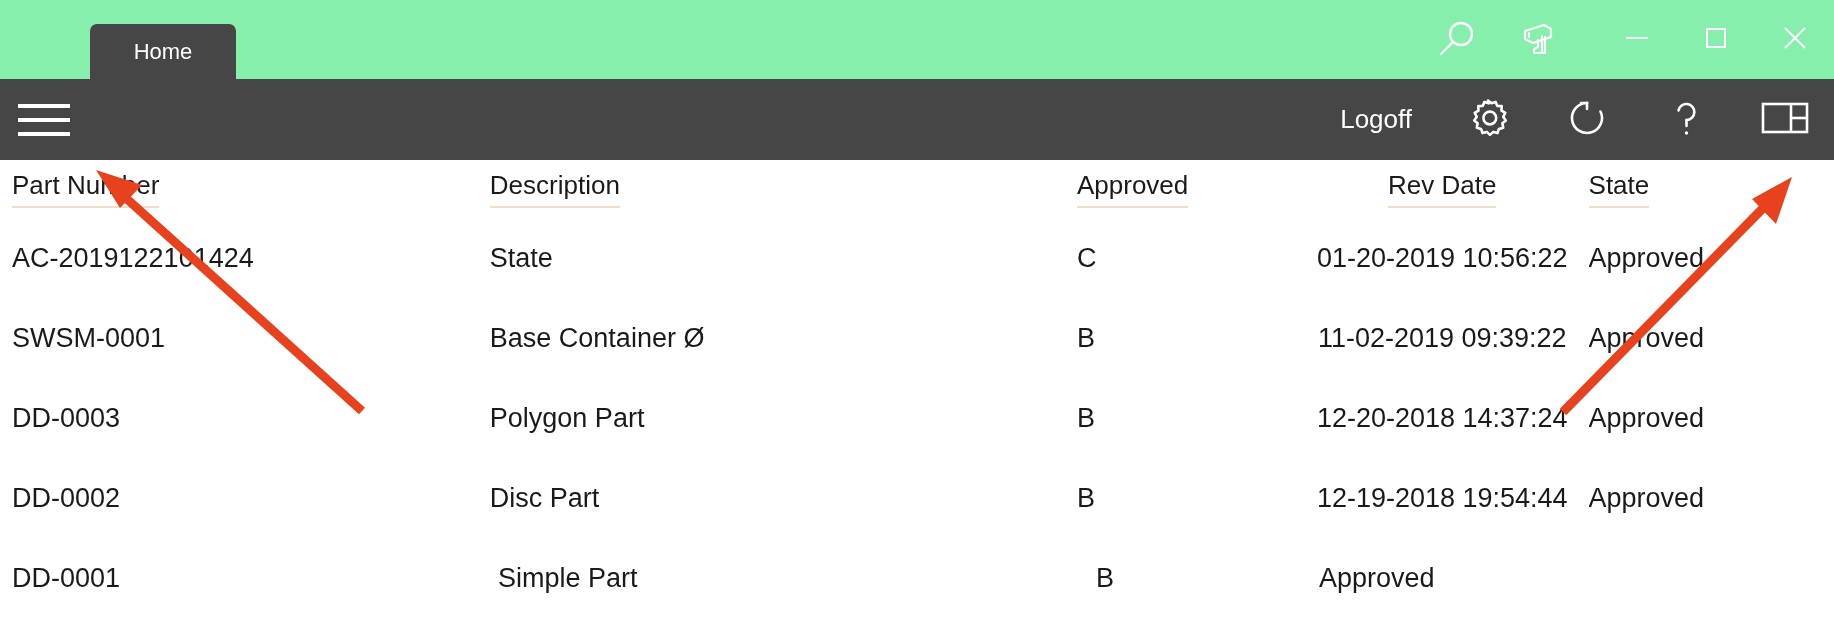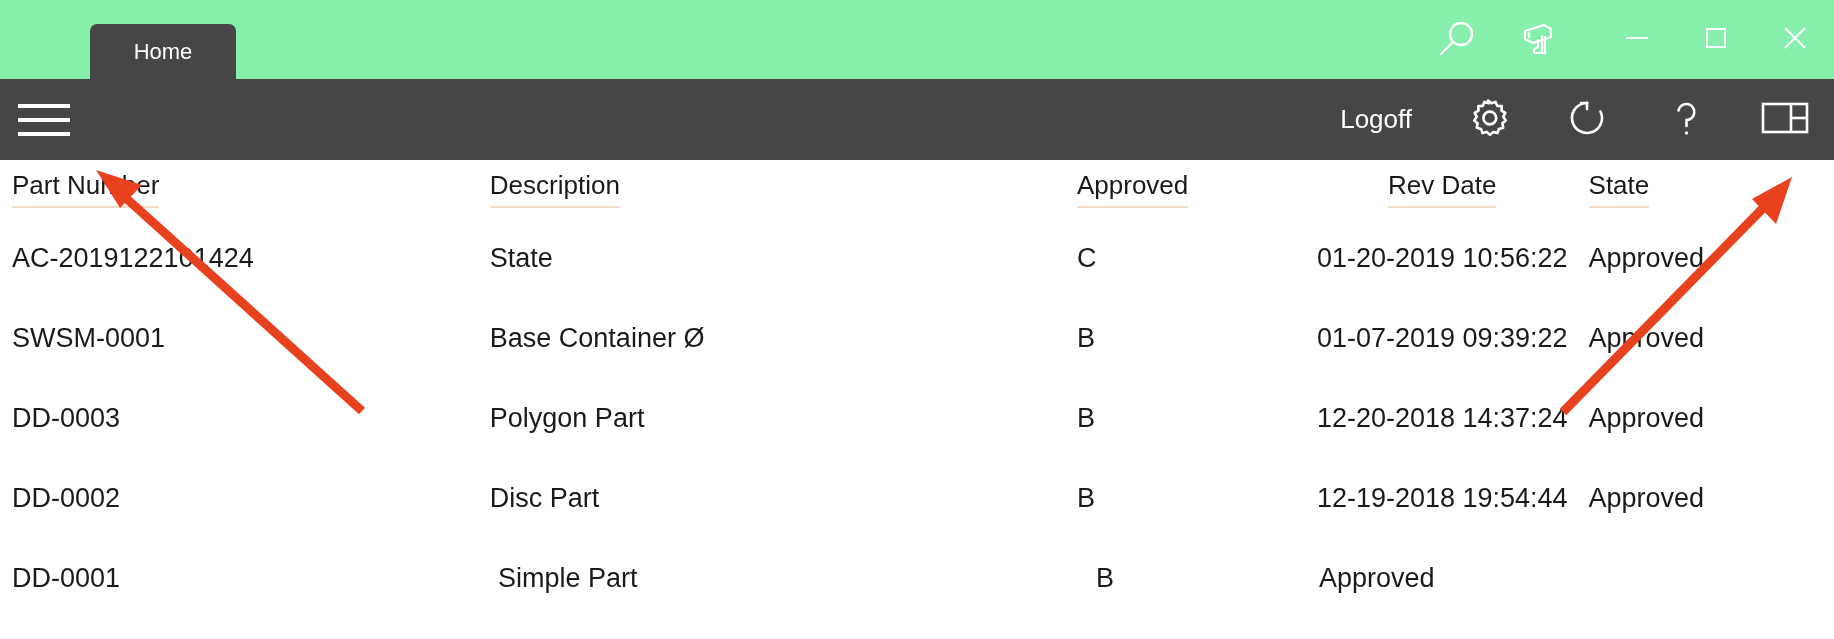--- a/index.html
+++ b/index.html
@@ -316,21 +316,21 @@
     <div class="cell c-desc">State</div>
     <div class="cell c-rev">C</div>
     <div class="cell c-date">01-20-2019 10:56:22</div>
     <div class="cell c-state">Approved</div>
   </div>
 
   <div class="row">
     <div class="cell c-part">SWSM-0001</div>
     <div class="cell c-desc">Base Container Ø</div>
     <div class="cell c-rev">B</div>
-    <div class="cell c-date">01-07-2019 09:39:22</div>
+    <div class="cell c-date">11-02-2019 09:39:22</div>
     <div class="cell c-state">Approved</div>
   </div>
 
   <div class="row">
     <div class="cell c-part">DD-0003</div>
     <div class="cell c-desc">Polygon Part</div>
     <div class="cell c-rev">B</div>
     <div class="cell c-date">12-20-2018 14:37:24</div>
     <div class="cell c-state">Approved</div>
   </div>

